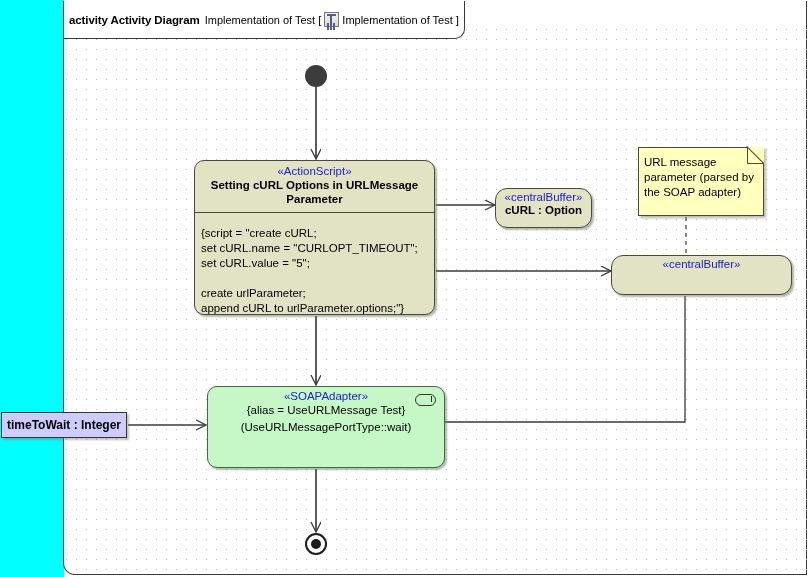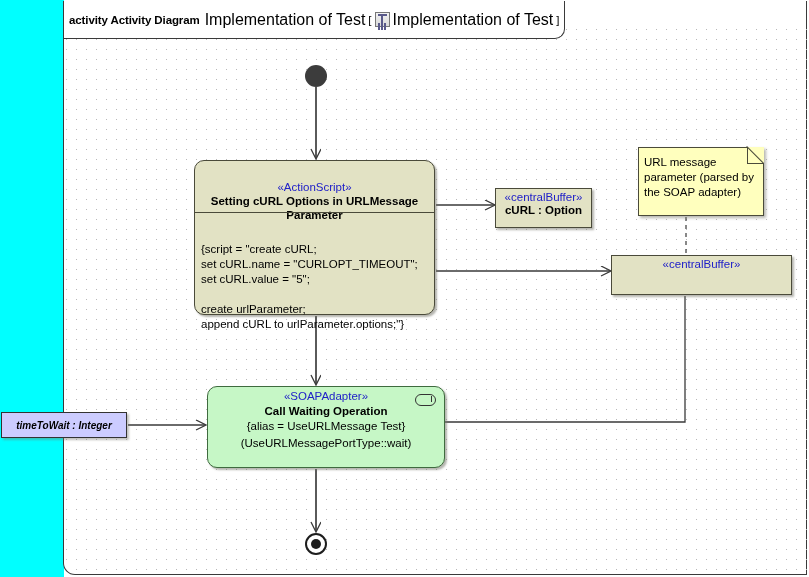--- a/index.html
+++ b/index.html
@@ -69,21 +69,21 @@
     white-space: nowrap;
     border-bottom-right-radius: 10px;
   }
   .frame-tab .kw {
     font-size: 11.5px;
     font-weight: bold;
     color: #000;
     letter-spacing: -0.1px;
   }
   .frame-tab .nm {
-    font-size: 16px;
+    font-size: 11px;
     color: #000;
     margin-left: 5px;
   }
   .frame-tab .brk {
     font-size: 11.5px;
     color: #000;
     margin-left: 3px;
   }
   .tab-icon {
     width: 13px; height: 13px;
@@ -117,21 +117,21 @@
     border: 1px solid #4a4a3a;
     box-shadow: 2px 2px 2px rgba(120,120,110,0.55);
   }
 
   .action-node {
     border-radius: 10px;
     background: #E2E2C4;
   }
   .buffer-node {
     background: #E2E2C4;
-    border-radius: 0;
+    border-radius: 12px;
   }
   .soap-node {
     border-radius: 10px;
     background: #C6F7C6;
     border: 1px solid #3f6b3f;
   }
 
   .stereo {
     color: #2020C8;
     font-size: 11.5px;
@@ -150,21 +150,21 @@
     font-size: 11.5px;
     line-height: 15px;
     text-align: left;
     white-space: pre-wrap;
   }
 
   
   #action-node {
     left: 194px; top: 160px;
     width: 241px; height: 155px;
-    padding: 20px 5px 0 5px;
+    padding: 4px 5px 0 5px;
   }
   #action-node .stereo { margin-bottom: 1px; }
   #action-node .nodename { margin-bottom: 20px; text-align: center; }
   #action-node .sep {
     position: absolute;
     left: 0; right: 0; top: 51px;
     height: 1px;
     background: #4a4a3a;
   }
   #action-node .bodytext { margin-top: 9px; padding-left: 1px; }
@@ -261,21 +261,21 @@
     width: 126px; height: 26px;
     background: #CCCCFF;
     border: 1px solid #333;
     box-sizing: border-box;
     display: flex;
     align-items: center;
     justify-content: center;
     box-shadow: 2px 2px 2px rgba(120,120,110,0.45);
   }
   #param-node .ptext {
-    font-size: 10px; font-weight: bold; color: #000; font-style: italic;
+    font-size: 12px; font-weight: bold; color: #000;
   }
 
   
   #start-node {
     position: absolute;
     left: 305px; top: 65px;
     width: 22px; height: 22px;
     border-radius: 50%;
     background: #3c3c3c;
   }
@@ -375,21 +375,20 @@
     <div class="note-body"></div>
     <div class="note-fold"></div>
     <div class="note-text">URL message
 parameter (parsed by
 the SOAP adapter)</div>
   </div>
 
   <div id="soap-node" class="node soap-node">
     <div class="stereo">«SOAPAdapter»</div>
     <div class="pin-shape"></div>
-    <div class="nodename">Call Waiting Operation</div>
     <div class="line1">{alias = UseURLMessage Test}</div>
     <div class="line2">(UseURLMessagePortType::wait)</div>
   </div>
 
   <div id="param-node">
     <span class="ptext">timeToWait : Integer</span>
   </div>
 
   <div id="end-node"></div>
 

